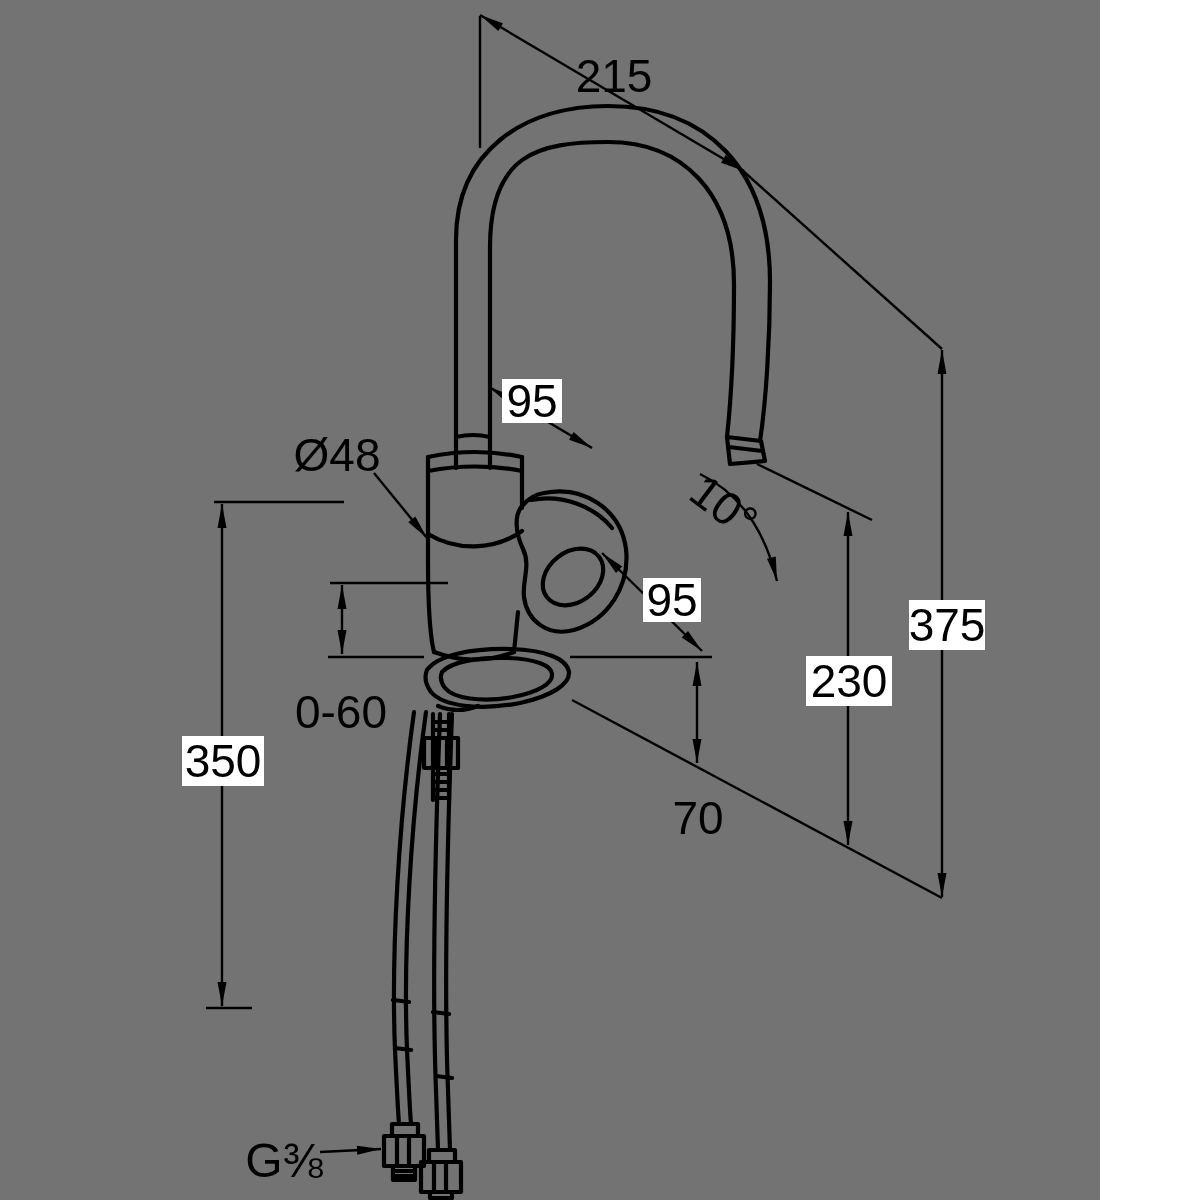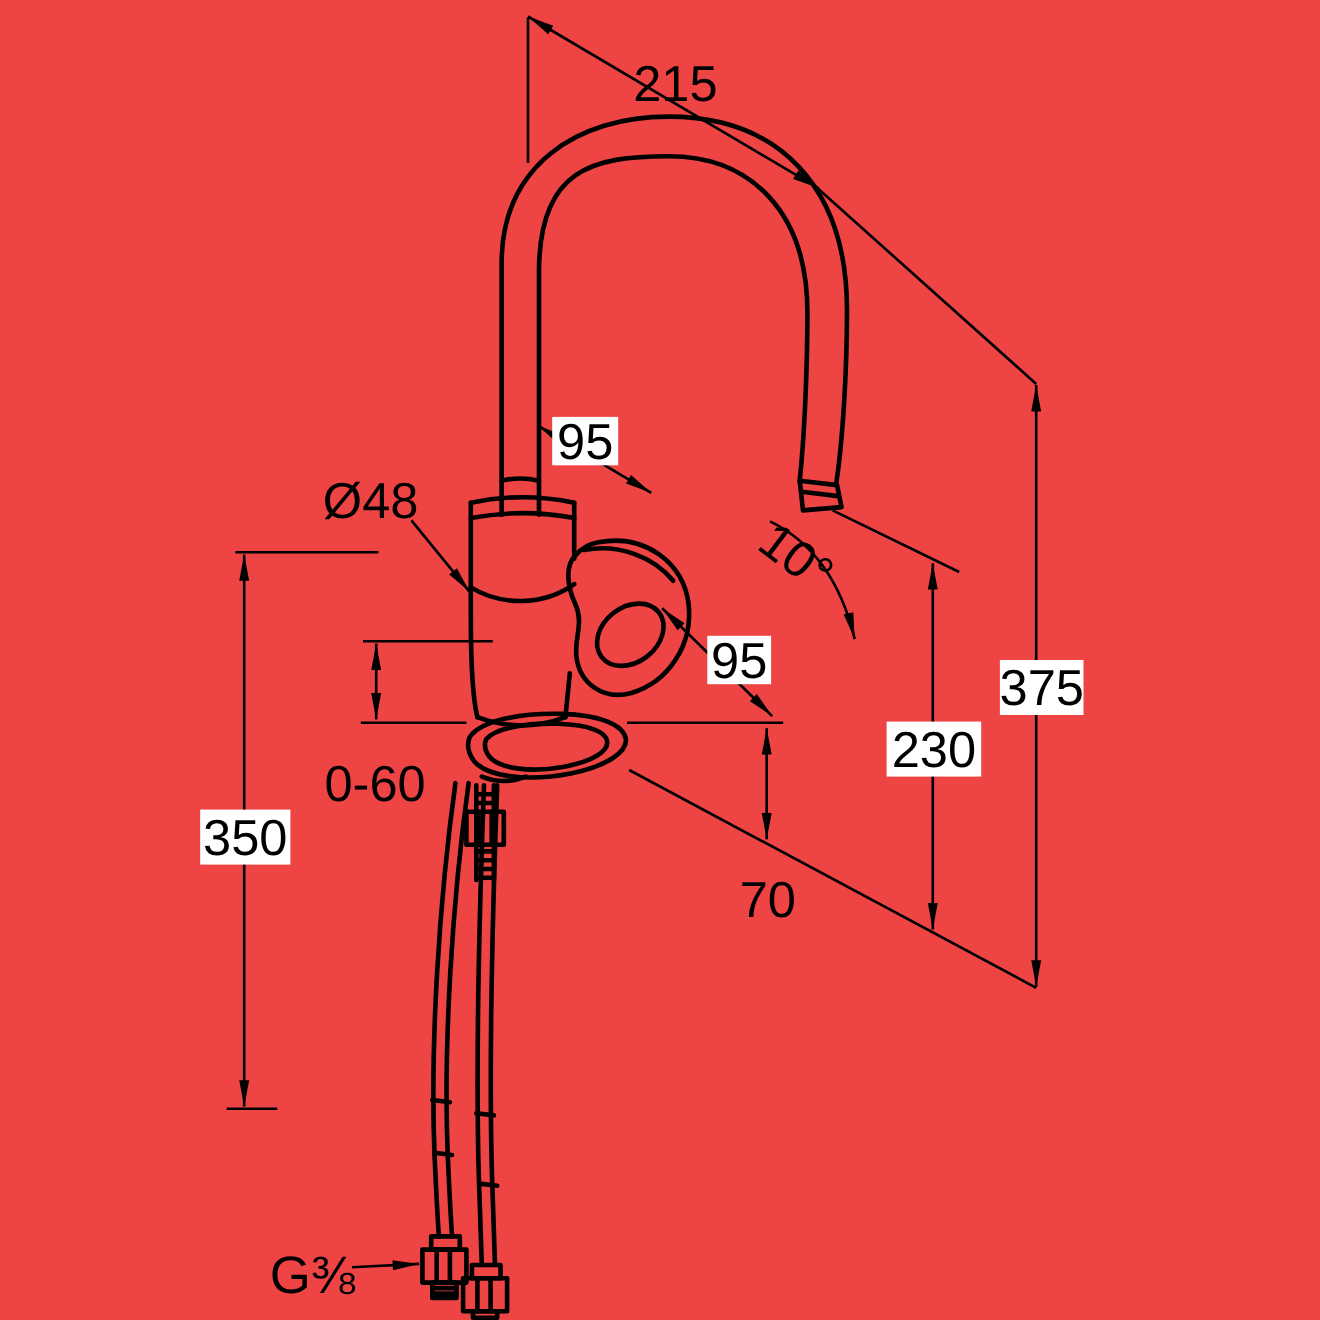--- a/index.html
+++ b/index.html
@@ -1,20 +1,20 @@
 <!DOCTYPE html>
 <html><head>
 <meta charset="utf-8">
 <style>
   html, body { margin: 0; padding: 0; background: #ffffff; }
   .stage {
     position: relative;
-    width: 1200px;
+    width: 1100px;
     height: 1200px;
-    background: #ef4444;
+    background: #737373;
     font-family: "Liberation Sans", "DejaVu Sans", sans-serif;
   }
   svg { display: block; }
   
   .fig path, .fig line, .fig rect, .fig ellipse {
     fill: none;
     stroke: #000000;
     stroke-width: 4.2;
     stroke-linecap: round;
     stroke-linejoin: round;

